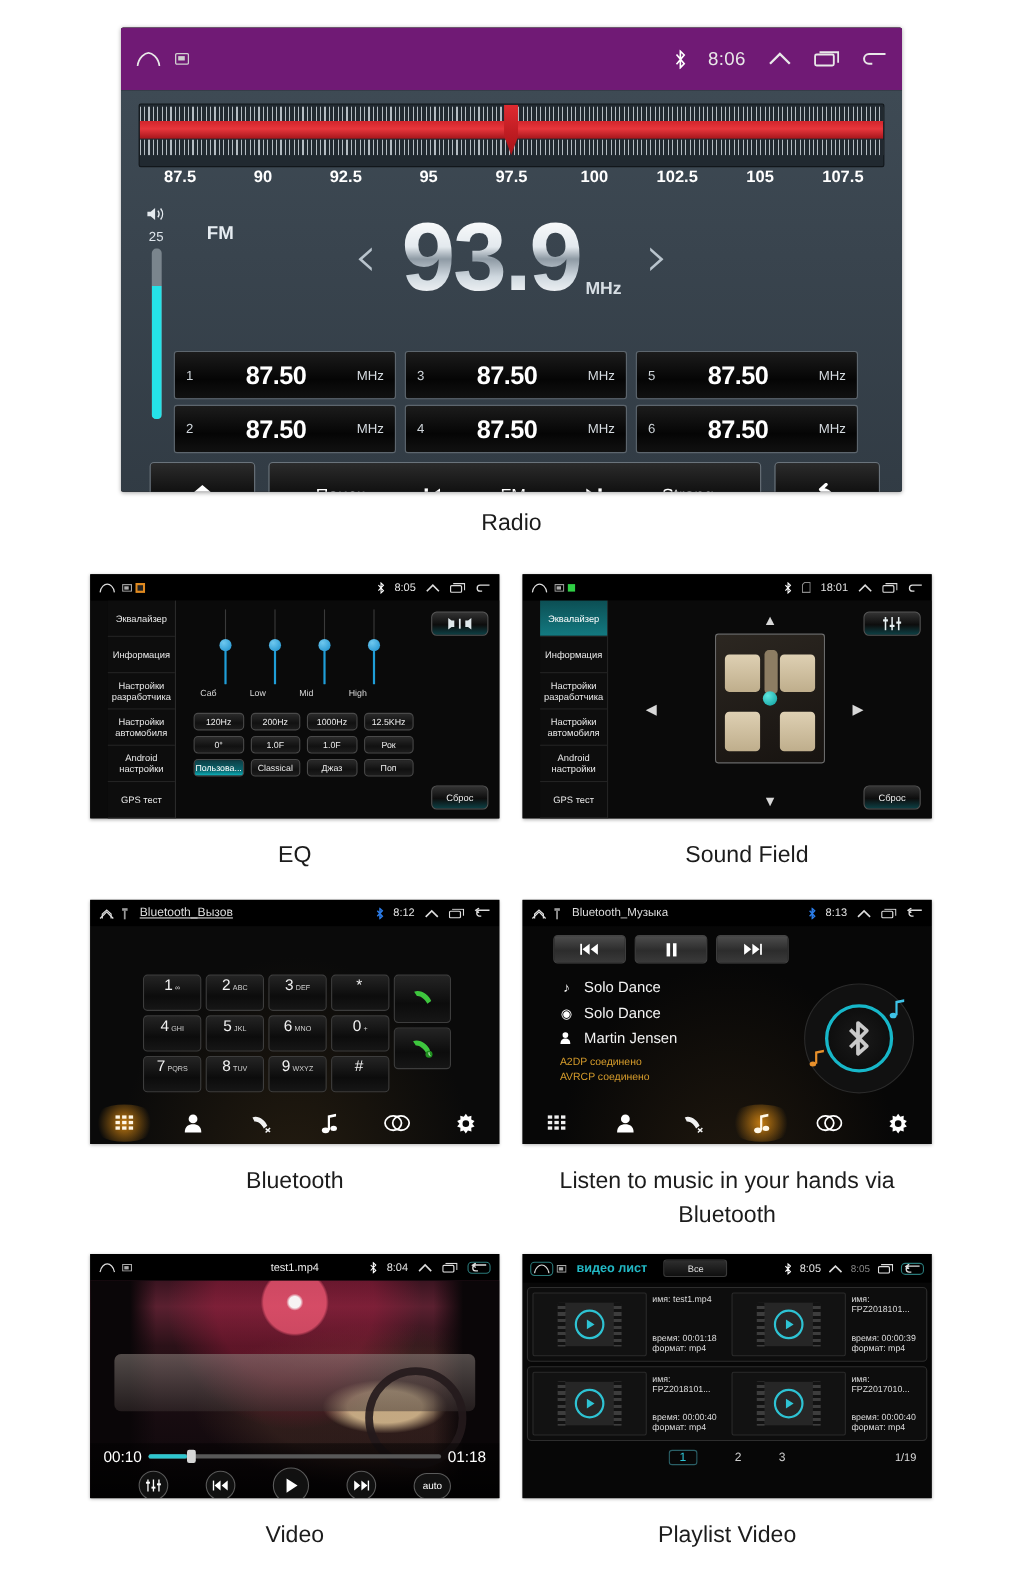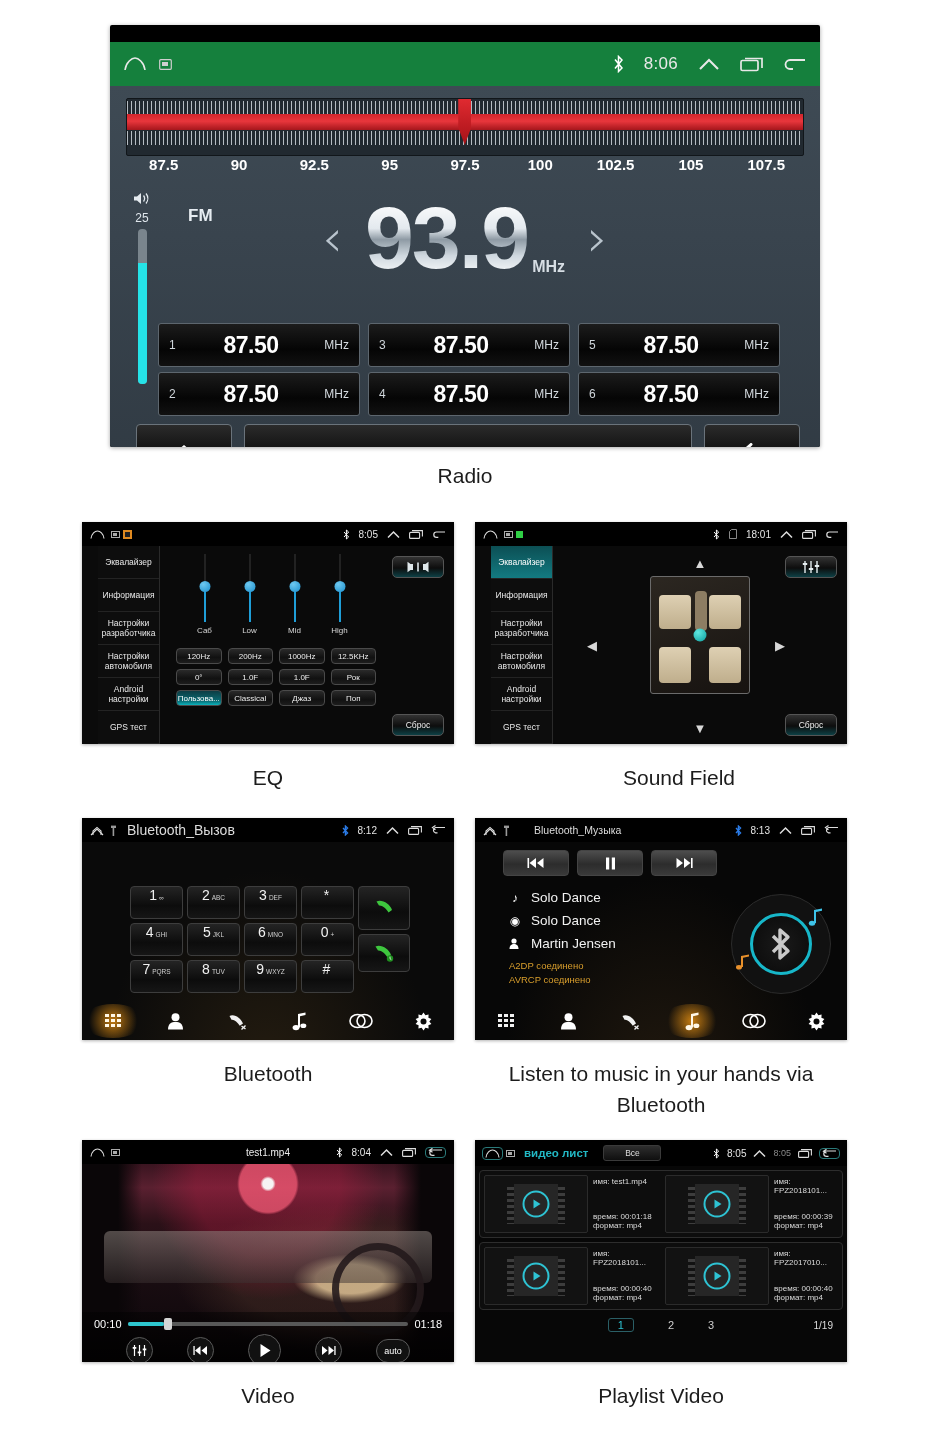--- a/index.html
+++ b/index.html
@@ -17,22 +17,22 @@
     color:#1c1c1c;
     font-size:21px;
     line-height:31px;
     font-family:"Liberation Sans", sans-serif;
   }
 
   
   .radio-wrap { position:absolute; left:110px; top:25px; width:710px; height:422px;
                 background:#000; border-radius:2px; overflow:hidden;
                 box-shadow:0 1px 4px rgba(0,0,0,.35); }
-  .statusbar { height:44px; background:#15803d; display:flex; align-items:center;
-               padding:0 14px; color:#e8e8e8; position:relative;margin-top:17px; }
+  .statusbar { height:57px; background:#701a75; display:flex; align-items:center;
+               padding:0 14px; color:#e8e8e8; position:relative; }
   .sb-left { display:flex; align-items:center; gap:13px; }
   .sb-right { margin-left:auto; display:flex; align-items:center; gap:20px; font-size:17px; }
   .sb-time { font-size:17px; letter-spacing:.3px; }
   .ico { display:inline-block; line-height:0; }
 
   .radio-body { height:374px; background:linear-gradient(180deg,#3e4a54 0%, #39444e 40%, #313b44 100%); position:relative; }
 
   
   .tuner { position:absolute; left:16px; top:12px; width:678px; height:58px;
            background:#212930; border:1px solid #11161a; border-radius:2px; overflow:hidden; }
@@ -91,21 +91,21 @@
   
   .set-body { display:flex; height:198px; background:#0b0b0b;padding-left:16px; }
   .set-side { width:62px; background:#0d0d0d; border-right:1px solid #2a2a2a; }
   .side-item { height:33px; display:flex; align-items:center; justify-content:center;
                text-align:center; color:#e9e9e9; font-size:8.5px; line-height:10px;
                border-bottom:1px solid #232323; padding:0 2px; }
   .side-item.active { background:linear-gradient(180deg,#0c4f54,#137a81); color:#fff; }
   .set-main { flex:1; position:relative; background:#0a0a0a; }
 
   .eq-sliders { position:absolute; left:22px; top:8px; width:180px; height:90px; display:flex; }
-  .eq-col { flex:1; position:relative; text-align:center; }
+  .eq-col { flex:1; position:relative; }
   .eq-track { position:absolute; left:50%; top:0; width:1px; height:68px; background:#3a3a3a; transform:translateX(-50%); }
   .eq-fill { position:absolute; left:50%; top:32px; width:2px; height:36px; background:#1f9ed8; transform:translateX(-50%); }
   .eq-knob { position:absolute; left:50%; top:27px; width:11px; height:11px; border-radius:50%;
              background:radial-gradient(circle at 35% 30%,#6ec8ef,#1b8fcd); transform:translateX(-50%); }
   .eq-lab { position:absolute; top:72px; left:0; right:0; color:#d8d8d8; font-size:8px; }
 
   .eq-btn-grid { position:absolute; left:16px; top:102px; width:200px;
                  display:grid; grid-template-columns:repeat(4,1fr); gap:5px 6px; }
   .eqb { height:16px; border:1px solid #4a4a4a; border-radius:4px;
          background:linear-gradient(180deg,#2a2a2a,#111 60%,#1d1d1d);
@@ -178,21 +178,21 @@
               background:linear-gradient(90deg,#0a0608,#0a0608 60%,rgba(10,6,8,0)); }
   .vid-dark.r { left:auto; right:0; background:linear-gradient(270deg,#0a0608,#0a0608 55%,rgba(10,6,8,0)); }
   .vid-dash { position:absolute; left:6%; right:6%; top:34%; height:26%;
               background:linear-gradient(180deg,rgba(140,130,125,.55),rgba(60,50,50,.5));
               border-radius:6px; }
   .vid-wheel { position:absolute; right:8%; top:40%; width:92px; height:92px; border-radius:50%;
                border:7px solid rgba(35,25,28,.9); }
   .vid-ctrl { position:absolute; left:0; bottom:0; width:100%; height:50px;
               background:linear-gradient(180deg,rgba(0,0,0,.45),rgba(0,0,0,.85)); }
   .vid-seek { position:absolute; left:12px; right:12px; top:6px; height:12px; display:flex; align-items:center; gap:6px; }
-  .vid-t { color:#fff; font-size:11px; }
+  .vid-t { color:#fff; font-size:14px; }
   .seekbar { flex:1; height:4px; background:#585858; border-radius:2px; position:relative; }
   .seekfill { position:absolute; left:0; top:0; height:100%; width:13%; background:#2ec6cf; border-radius:2px; }
   .seekknob { position:absolute; left:13%; top:-4px; width:8px; height:12px; background:#d5d5d5; border-radius:2px; }
   .vid-row { position:absolute; left:0; top:22px; width:100%; display:flex; justify-content:center; align-items:center; gap:34px; }
   .vcirc { width:27px; height:27px; border-radius:50%; background:rgba(20,20,20,.85); border:1px solid #5a5a5a;
            display:flex; align-items:center; justify-content:center; color:#fff; font-size:12px; }
   .vcirc.big { width:33px; height:33px; font-size:15px; }
   .vcirc.auto { width:34px; height:24px; border-radius:12px; font-size:9px; }
 
   
@@ -596,21 +596,21 @@
           <path d="M1 11 L7 5 L13 11" fill="none" stroke="#ddd" stroke-width="1.2"></path>
           <path d="M3 11 V7 L7 3.4 L11 7 V11" fill="none" stroke="#ddd" stroke-width="1.1"></path>
         </svg>
       </span>
     <span class="ico" style="margin-left:4px">
         <svg width="7" height="11" viewBox="0 0 7 11">
           <rect x="2.6" y="3" width="1.6" height="8" fill="#999"></rect>
           <rect x="1" y="0.6" width="5" height="2.4" fill="#999"></rect>
         </svg>
       </span>
-    <span style="margin-left:10px; font-size:14px; color:#dcdcdc;">Bluetooth_Вызов</span>
+    <span style="margin-left:10px; font-size:11px; color:#dcdcdc;text-decoration:underline;">Bluetooth_Вызов</span>
     <span class="r">
       <span class="ico">
           <svg width="7" height="11" viewBox="0 0 7 11">
             <path d="M1 3 L5.6 8 L3.4 10 V1 L5.6 3 L1 8" fill="none" stroke="#2b7ce8" stroke-width="1.3"></path>
           </svg>
         </span>
       <span>8:12</span>
       <span class="ico">
           <svg width="13" height="9" viewBox="0 0 13 9">
             <path d="M1 7.5 L6.5 2 L12 7.5" fill="none" stroke="#ddd" stroke-width="1.5"></path>
@@ -772,21 +772,21 @@
           <path d="M1 11 L7 5 L13 11" fill="none" stroke="#ddd" stroke-width="1.2"></path>
           <path d="M3 11 V7 L7 3.4 L11 7 V11" fill="none" stroke="#ddd" stroke-width="1.1"></path>
         </svg>
       </span>
     <span class="ico" style="margin-left:4px">
         <svg width="7" height="11" viewBox="0 0 7 11">
           <rect x="2.6" y="3" width="1.6" height="8" fill="#999"></rect>
           <rect x="1" y="0.6" width="5" height="2.4" fill="#999"></rect>
         </svg>
       </span>
-    <span style="margin-left:24px; font-size:10.5px; color:#dcdcdc;">Bluetooth_Музыка</span>
+    <span style="margin-left:10px; font-size:10.5px; color:#dcdcdc;">Bluetooth_Музыка</span>
     <span class="r">
       <span class="ico">
           <svg width="7" height="11" viewBox="0 0 7 11">
             <path d="M1 3 L5.6 8 L3.4 10 V1 L5.6 3 L1 8" fill="none" stroke="#2b7ce8" stroke-width="1.3"></path>
           </svg>
         </span>
       <span>8:13</span>
       <span class="ico">
           <svg width="13" height="9" viewBox="0 0 13 9">
             <path d="M1 7.5 L6.5 2 L12 7.5" fill="none" stroke="#ddd" stroke-width="1.5"></path>

